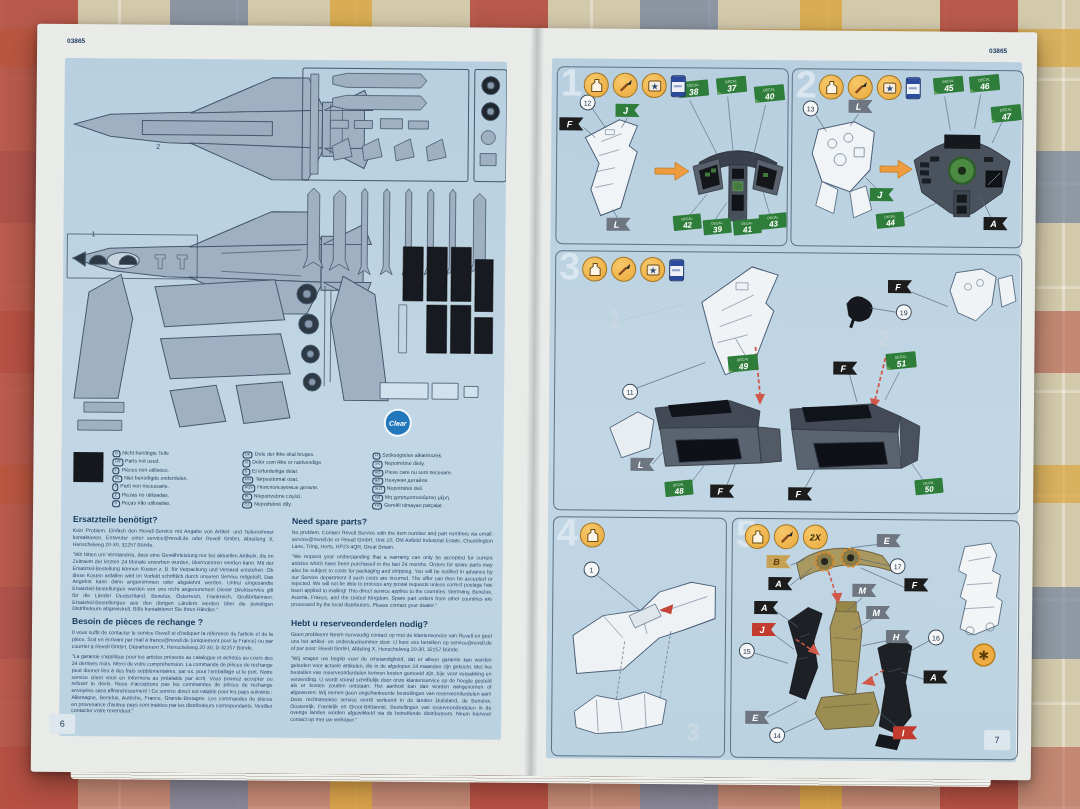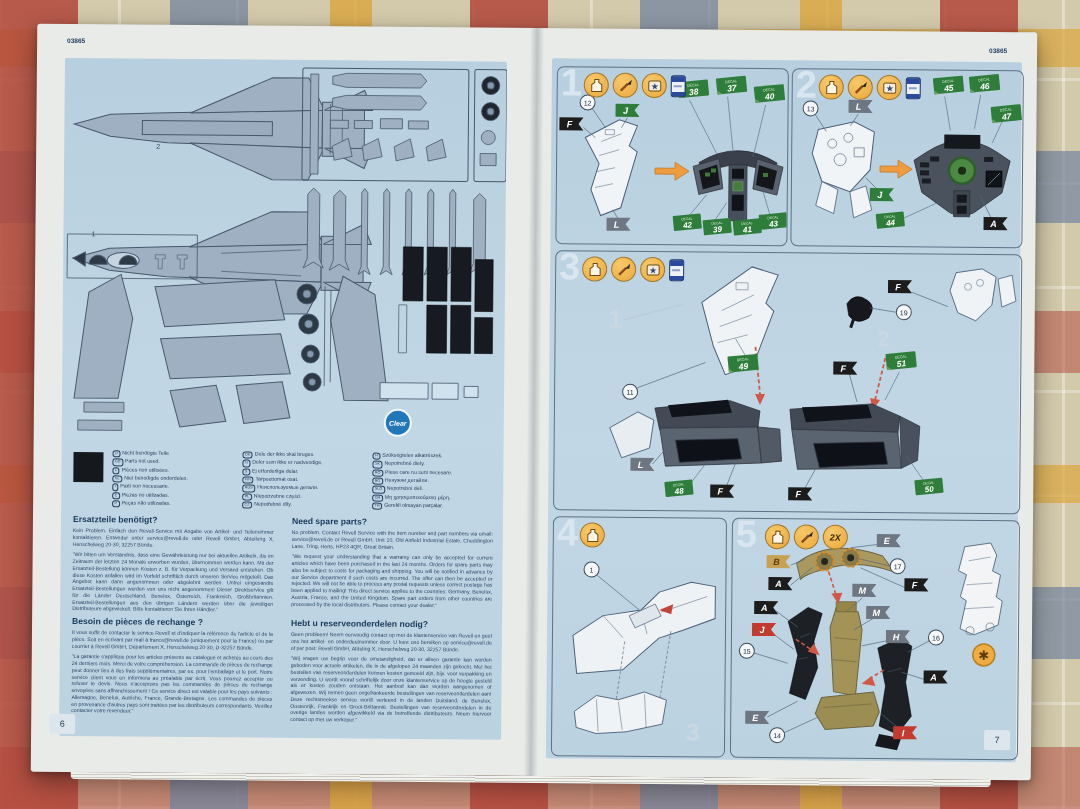--- a/index.html
+++ b/index.html
@@ -697,21 +697,21 @@
             <line x1="30" y1="10" x2="32" y2="42" stroke="#4a5f78" stroke-width=".5"></line>
             <line x1="52" y1="12" x2="56" y2="40" stroke="#4a5f78" stroke-width=".5"></line>
             <line x1="78" y1="4" x2="80" y2="38" stroke="#4a5f78" stroke-width=".5"></line>
           </g>
           <text x="134" y="222" font-size="24" font-weight="bold" fill="#cbd8e3">3</text>
         </svg>
       </div>
 
       <div class="step" style="left:184px;top:458px;width:286px;height:238px;">
         <div class="stepnum">5</div>
-        <div class="tools" style="left:32px;top:5px;">
+        <div class="tools" style="left:12px;top:5px;">
           <span class="tool">
                 <svg width="14" height="14">
                   <path d="M5,1 h4 v3 l3,2 v7 h-10 v-7 l3,-2 z" fill="#fdf6e8" stroke="#6b4a12" stroke-width="1"></path>
                 </svg>
               </span>
           <span class="tool">
                 <svg width="14" height="14">
                   <line x1="2" y1="12" x2="9" y2="5" stroke="#8a4a1f" stroke-width="2.4"></line>
                   <polygon points="8,6 13,1 12,6" fill="#21262e"></polygon>
                 </svg>

